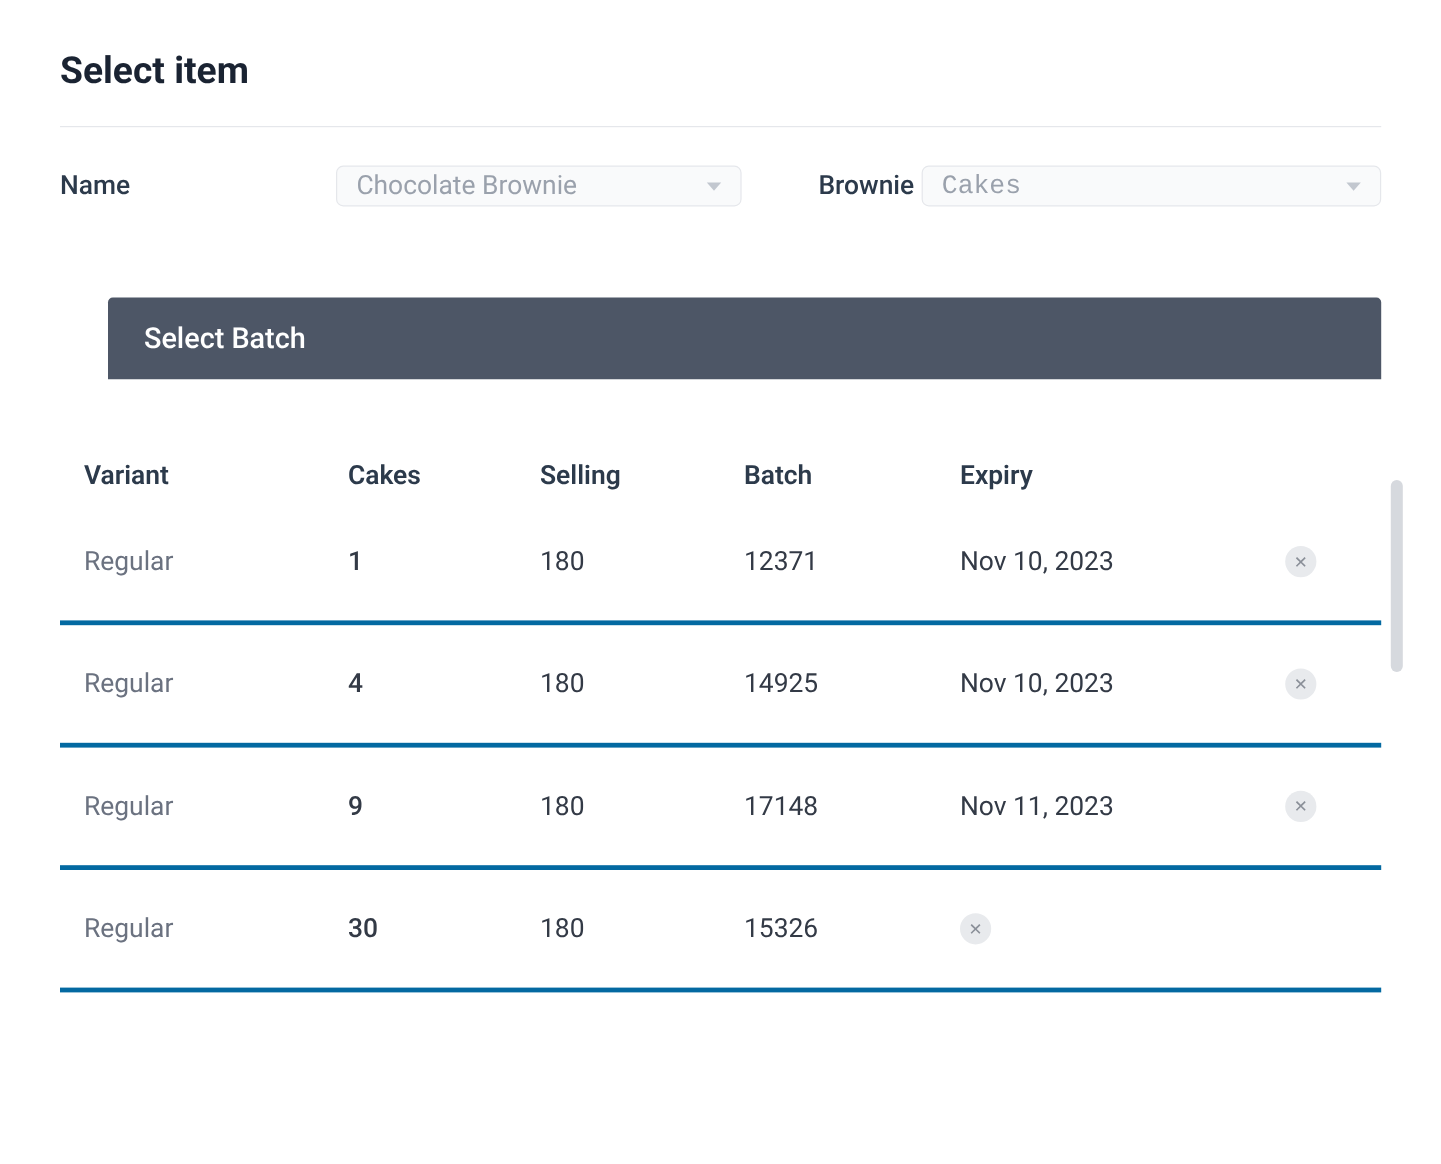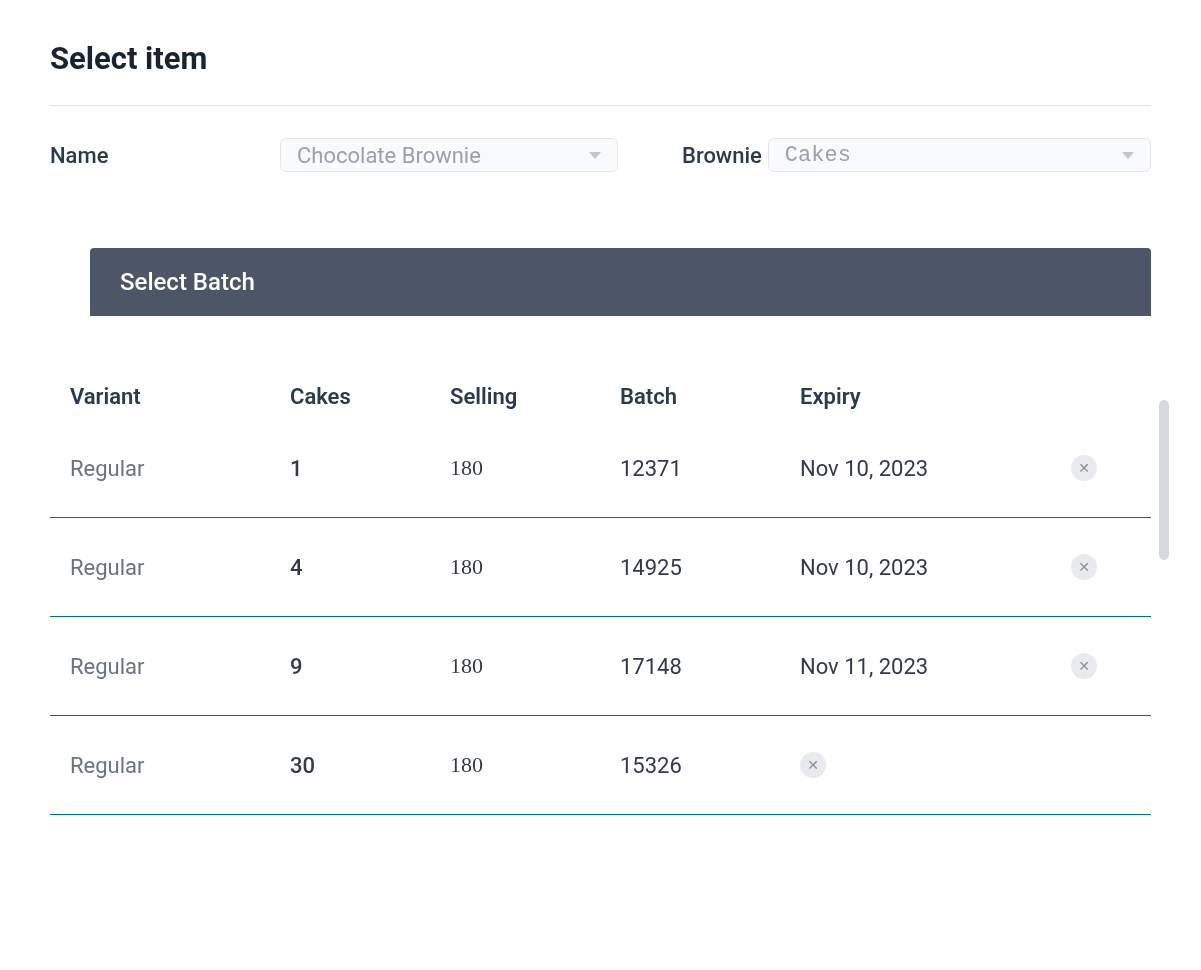--- a/index.html
+++ b/index.html
@@ -98,33 +98,33 @@
     font-size: 22px;
     font-weight: 600;
     color: #2c3a4b;
   }
   .tbody {
   }
   .trow {
     display: grid;
     grid-template-columns: 220px 160px 170px 180px 1fr 60px;
     padding: 36px 20px;
-    border-bottom: 1px solid #0369a1;
+    border-bottom: 4px solid #0369a1;
     align-items: center;
   }
   .trow:first-child {
     padding-top: 18px;
   }
   .td {
     font-size: 22px;
     color: #5b6472;
   }
   .td.variant { color: #6b7280; }
   .td.stock { color: #333a46; font-weight: 500; }
-  .td.selling { color: #333a46; font-family: Liberation Serif, serif; }
+  .td.selling { color: #333a46; }
   .td.batch { color: #333a46; }
   .td.expiry { color: #333a46; }
   .remove-btn {
     width: 26px;
     height: 26px;
     border-radius: 50%;
     background: #e8eaed;
     color: #8a8f98;
     display: flex;
     align-items: center;

